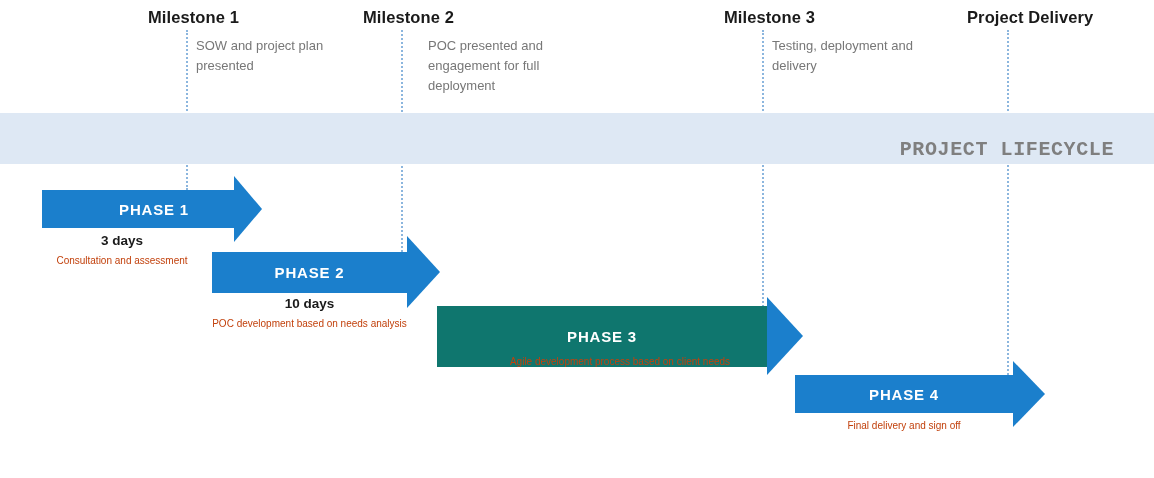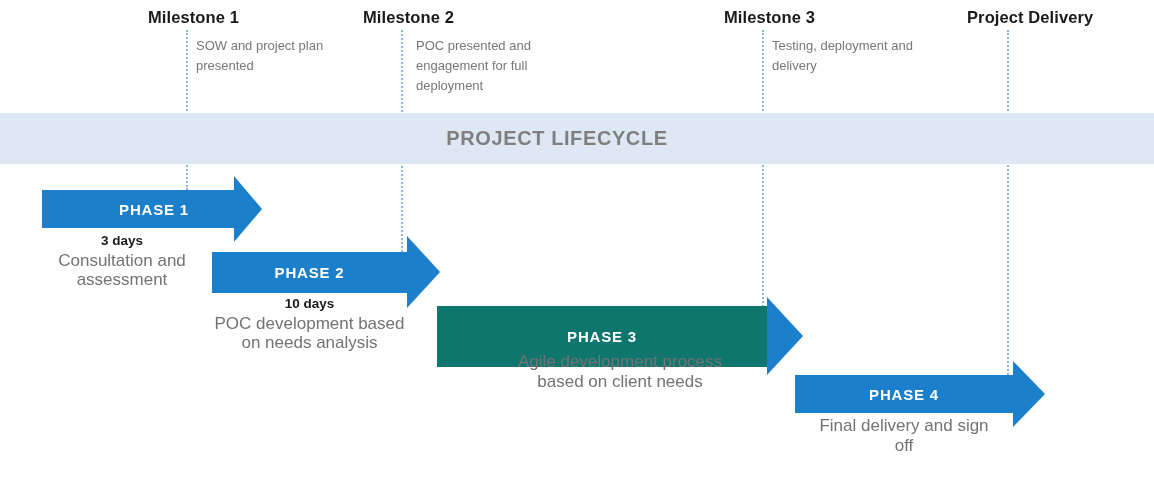--- a/index.html
+++ b/index.html
@@ -48,28 +48,29 @@
   .lifecycle-band {
     position: absolute;
     left: 0;
     width: 1154px;
     top: 113px;
     height: 51px;
     background: #DEE8F4;
   }
   .lifecycle-label {
     position: absolute;
-    top: 127px;
+    top: 138px;
     left: 0;
     width: 1114px;
-    text-align: center;
+    text-align: right;
     font-size: 20px;
     font-weight: bold;
     color: #7F7F7F;
     letter-spacing: 0.6px;
+    font-family: Liberation Mono, monospace;
   }
 
   
   .phase-arrow {
     position: absolute;
     background: #1B7FCC;
     display: flex;
     align-items: center;
     justify-content: center;
   }
@@ -96,41 +97,41 @@
     position: absolute;
     text-align: center;
     line-height: 19.5px;
   }
   .phase-days {
     font-size: 13.5px;
     font-weight: bold;
     color: #1a1a1a;
   }
   .phase-desc {
-    font-size: 17px;
-    color: #737373;
+    font-size: 10px;
+    color: #c2410c;
   }
 </style>
 </head>
 <body>
 
 <div id="stage">
 
   <div class="guide" id="guide-0" style="left: 186px; height: 160px;"></div>
   <div class="guide" id="guide-1" style="left: 401px; height: 222px;"></div>
   <div class="guide" id="guide-2" style="left: 762px; height: 280px;"></div>
   <div class="guide" id="guide-3" style="left: 1007px; height: 345px;"></div>
 
   <div class="milestone-title" id="mtitle-0" style="left: 148px; top: 8px;">Milestone 1</div>
   <div class="milestone-title" id="mtitle-1" style="left: 363px; top: 8px;">Milestone 2</div>
   <div class="milestone-title" id="mtitle-2" style="left: 724px; top: 8px;">Milestone 3</div>
   <div class="milestone-title" id="mtitle-3" style="left: 967px; top: 8px;">Project Delivery</div>
 
   <div class="milestone-desc" id="mdesc-0" style="left: 196px; top: 36px;">SOW and project plan presented</div>
-  <div class="milestone-desc" id="mdesc-1" style="left: 416px; top: 36px;">POC presented and engagement for full deployment</div>
+  <div class="milestone-desc" id="mdesc-1" style="left: 428px; top: 36px;">POC presented and engagement for full deployment</div>
   <div class="milestone-desc" id="mdesc-2" style="left: 772px; top: 36px;">Testing, deployment and delivery</div>
 
   <div class="lifecycle-band"></div>
   <div class="lifecycle-label">PROJECT LIFECYCLE</div>
 
   <div class="phase-arrow" id="arrow-0" style="left: 42px; top: 190px; width: 160px; height: 38px; background: rgb(27, 127, 204); padding-left: 32px;">
     <span class="phase-label">PHASE 1</span>
     <span class="head" style="border-width: 33.44px 0px 33.44px 28px; border-left-color: rgb(27, 127, 204); margin-top: -33.44px;"></span>
   </div>
   <div class="phase-arrow" id="arrow-1" style="left: 212px; top: 252px; width: 195px; height: 41px; background: rgb(27, 127, 204); align-items: center;">

